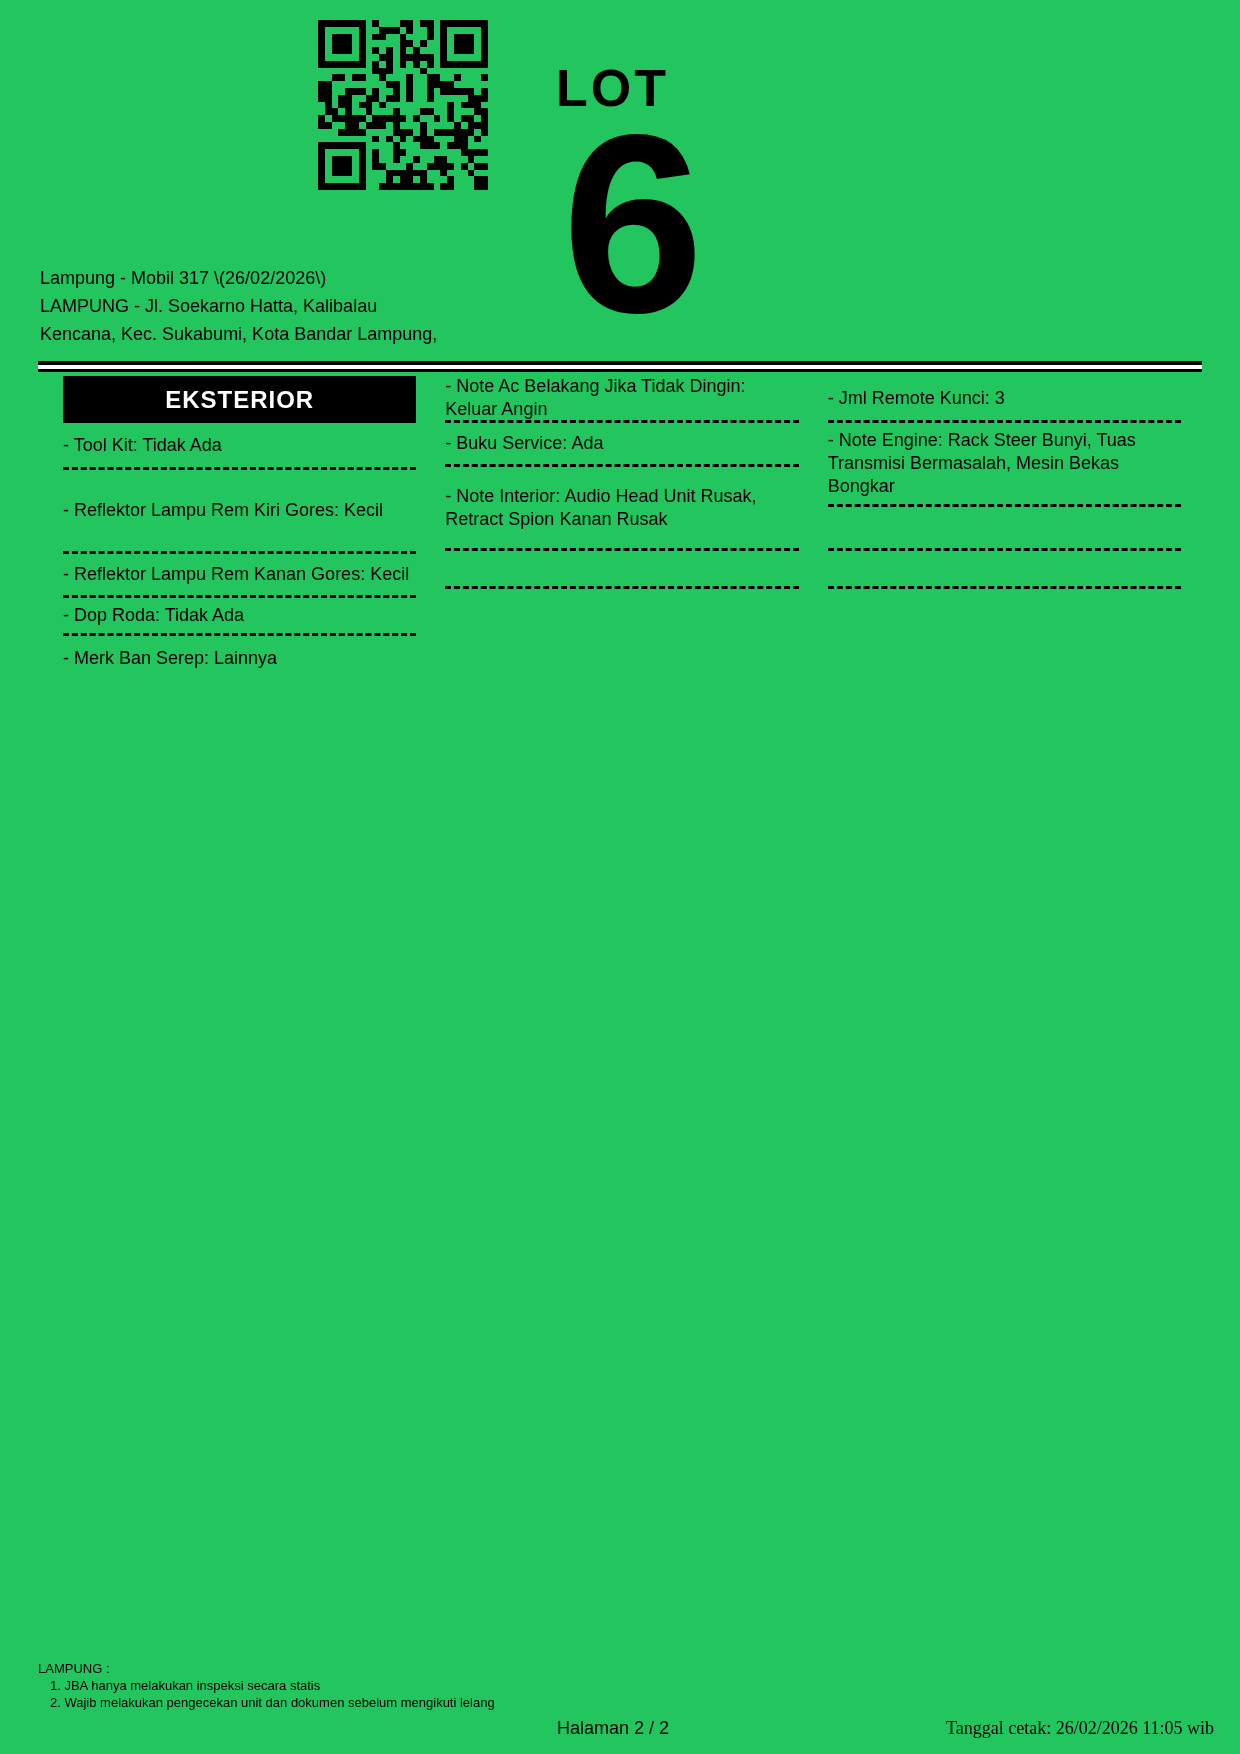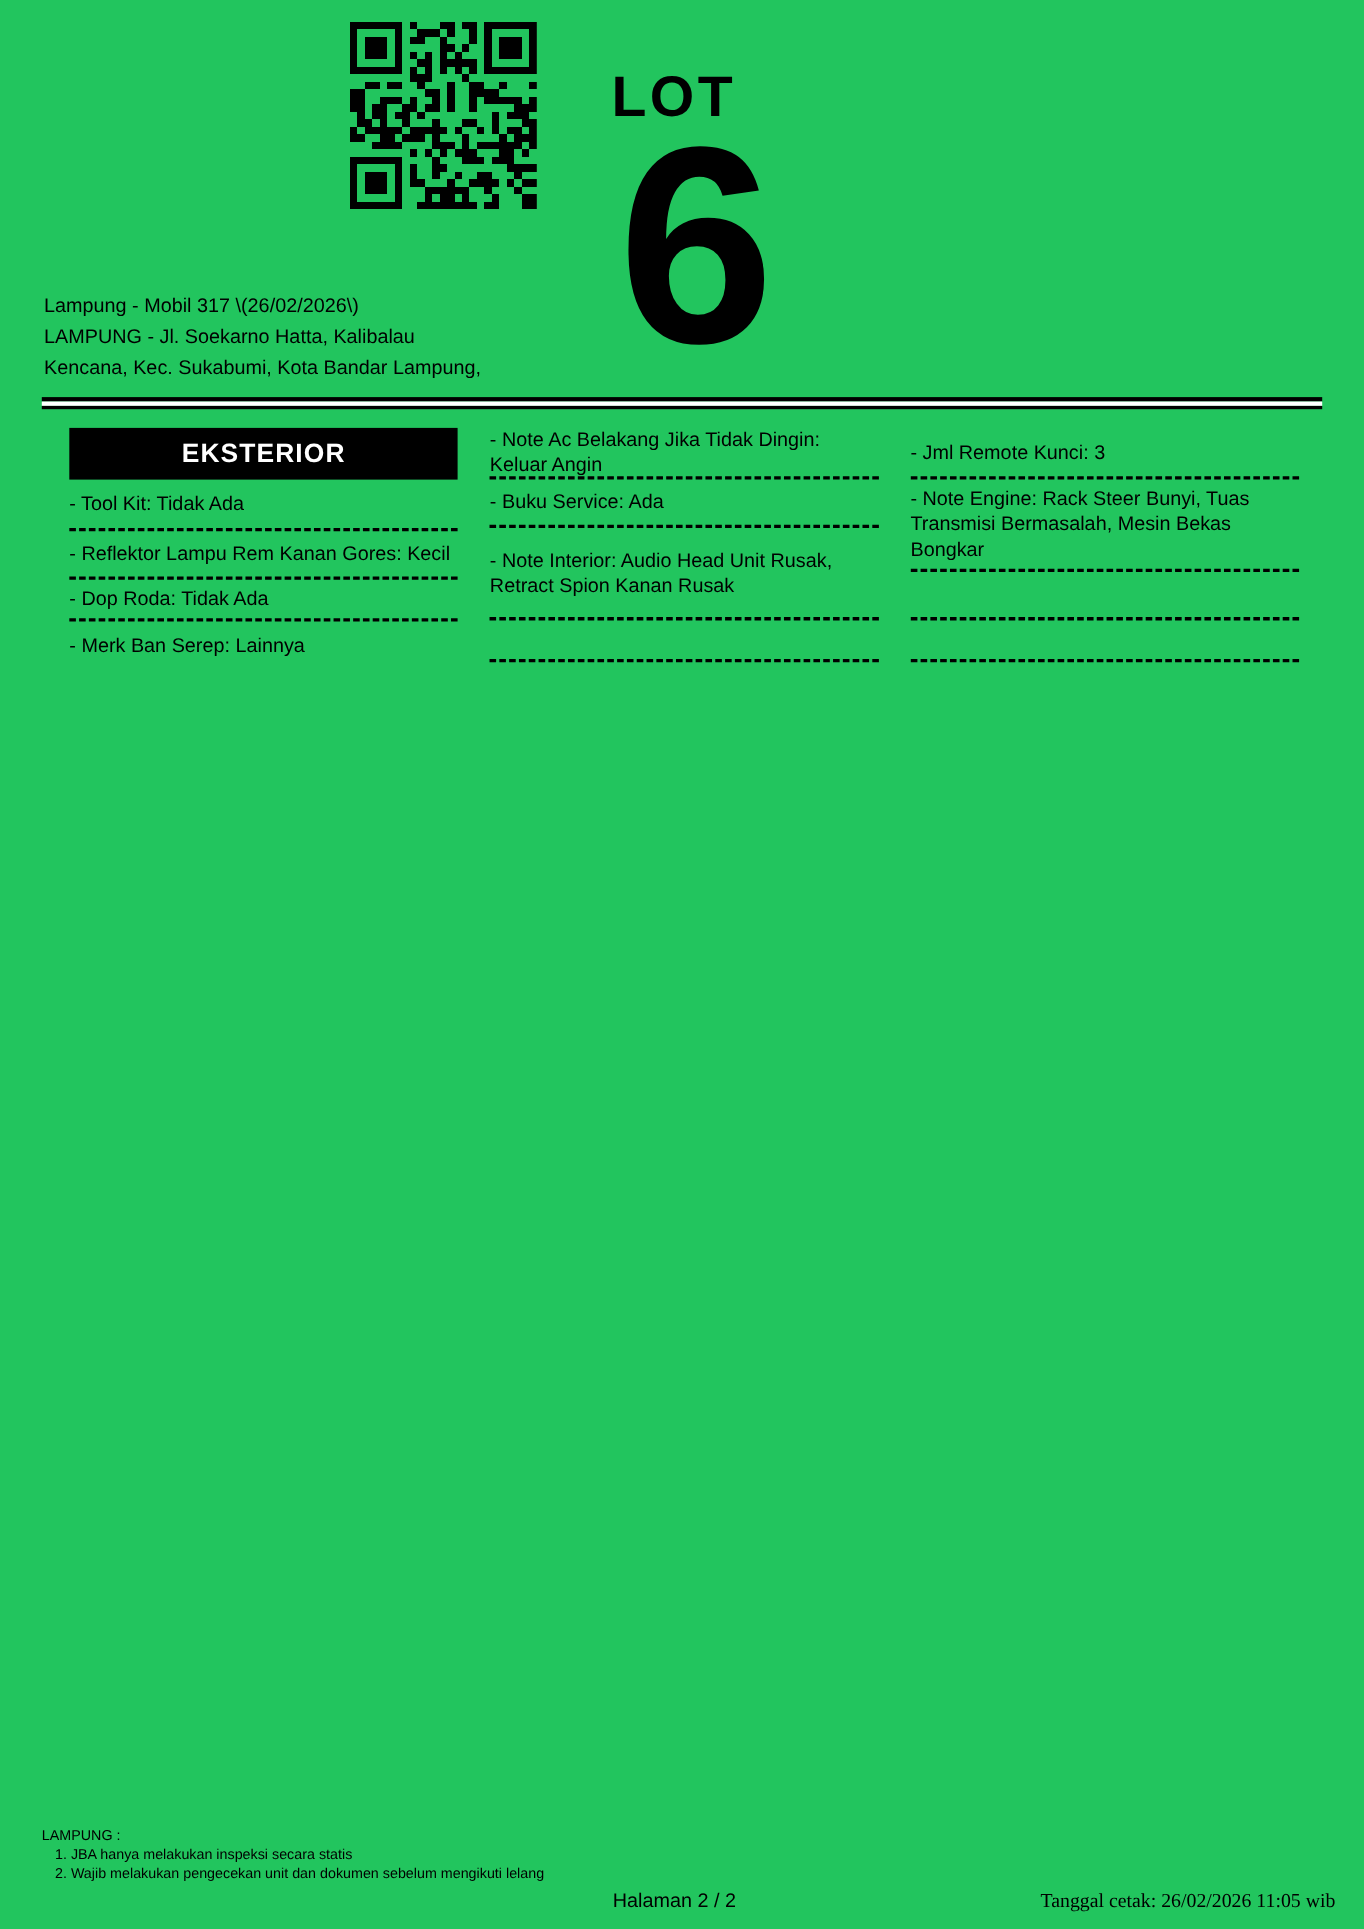--- a/index.html
+++ b/index.html
@@ -54,21 +54,20 @@
   .double-rule .l2 { height: 3px; background: #000; }
 
   
   .cols {
     position: absolute;
     left: 63px; top: 376px;
     width: 1118px;
     display: grid;
     grid-template-columns: 1fr 1fr 1fr;
     column-gap: 29px;
-    margin-top: 13px;
   }
   .col { display: flex; flex-direction: column; }
   .col-header {
     height: 47px;
     background: #000;
     color: #fff;
     font-size: 24px;
     font-weight: bold;
     letter-spacing: 1px;
     display: flex;
@@ -450,20 +449,23 @@
     <div class="l2"></div>
   </div>
 
   <div class="cols">
 
     <div class="col">
       <div class="col-header">EKSTERIOR</div>
       <div class="row r1">
           <span>- Tool Kit: Tidak Ada</span>
         </div>
+      <div class="row r2">
+          <span>- Reflektor Lampu Rem Kiri Gores: Kecil</span>
+        </div>
       <div class="row r3">
           <span>- Reflektor Lampu Rem Kanan Gores: Kecil</span>
         </div>
       <div class="row r4">
           <span>- Dop Roda: Tidak Ada</span>
         </div>
       <div class="row r5">
           <span>- Merk Ban Serep: Lainnya</span>
         </div>
     </div>

